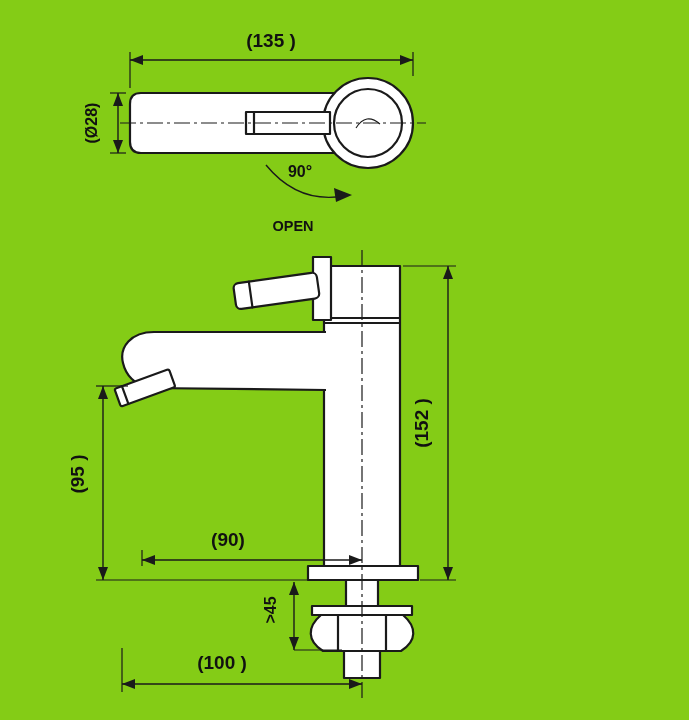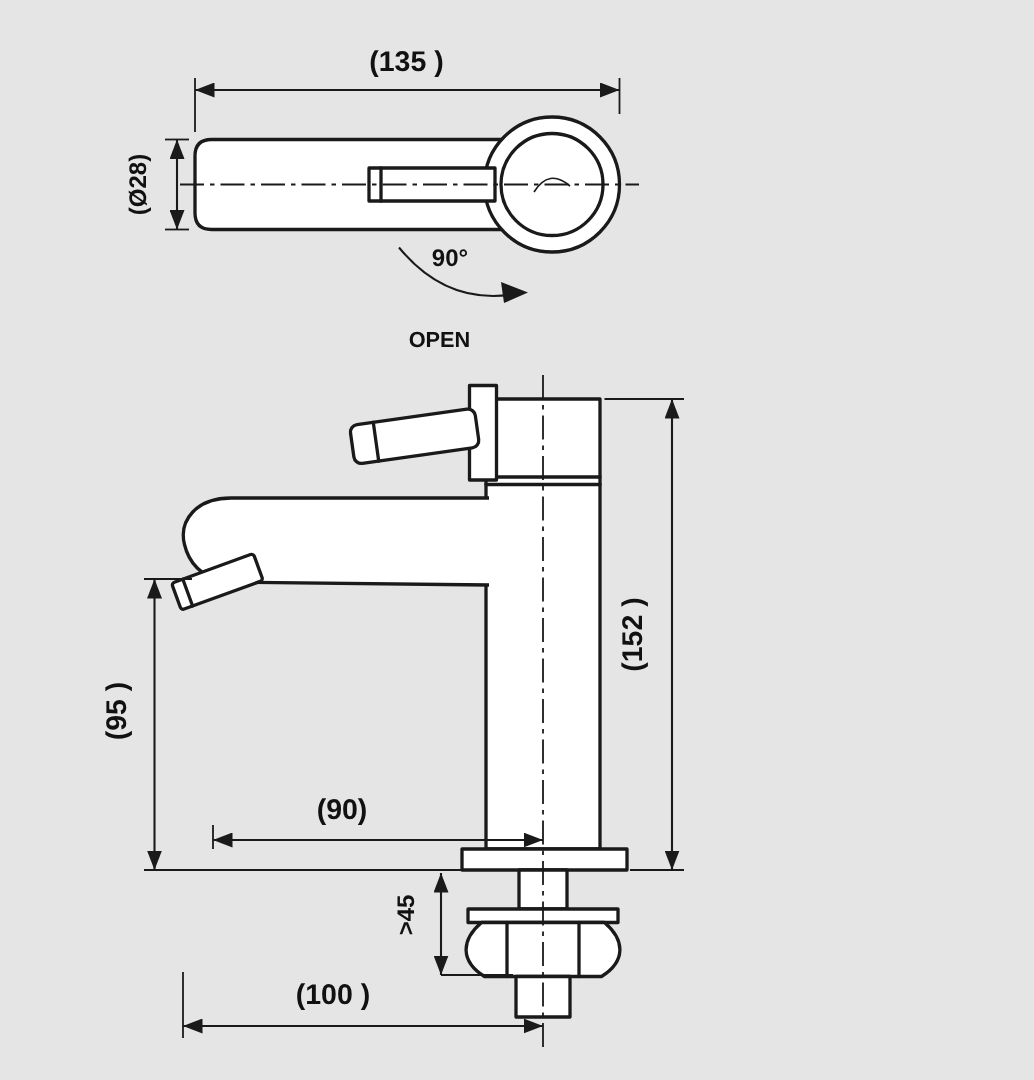--- a/index.html
+++ b/index.html
@@ -1,19 +1,19 @@
 <!DOCTYPE html>
 <html><head>
 <meta charset="utf-8">
 <style>
   html,body{margin:0;padding:0;background:#fff;}
   .canvas{
     position:relative;
     width:689px;height:720px;
-    background:#e5e5e5;
+    background:#84cc16;
     font-family:"Liberation Sans", sans-serif;
     overflow:hidden;
   }
   svg{display:block;}
   .obj{fill:none;stroke:#1a1a1a;stroke-width:2.2;stroke-linejoin:round;stroke-linecap:round;}
   .objf{fill:#ffffff;stroke:#1a1a1a;stroke-width:2.2;stroke-linejoin:round;}
   .thin{fill:none;stroke:#1a1a1a;stroke-width:1.1;}
   .dim{fill:none;stroke:#1a1a1a;stroke-width:1.4;}
   .ext{fill:none;stroke:#1a1a1a;stroke-width:1.2;}
   .center{fill:none;stroke:#1a1a1a;stroke-width:1.2;stroke-dasharray:16 4 3 4;}

